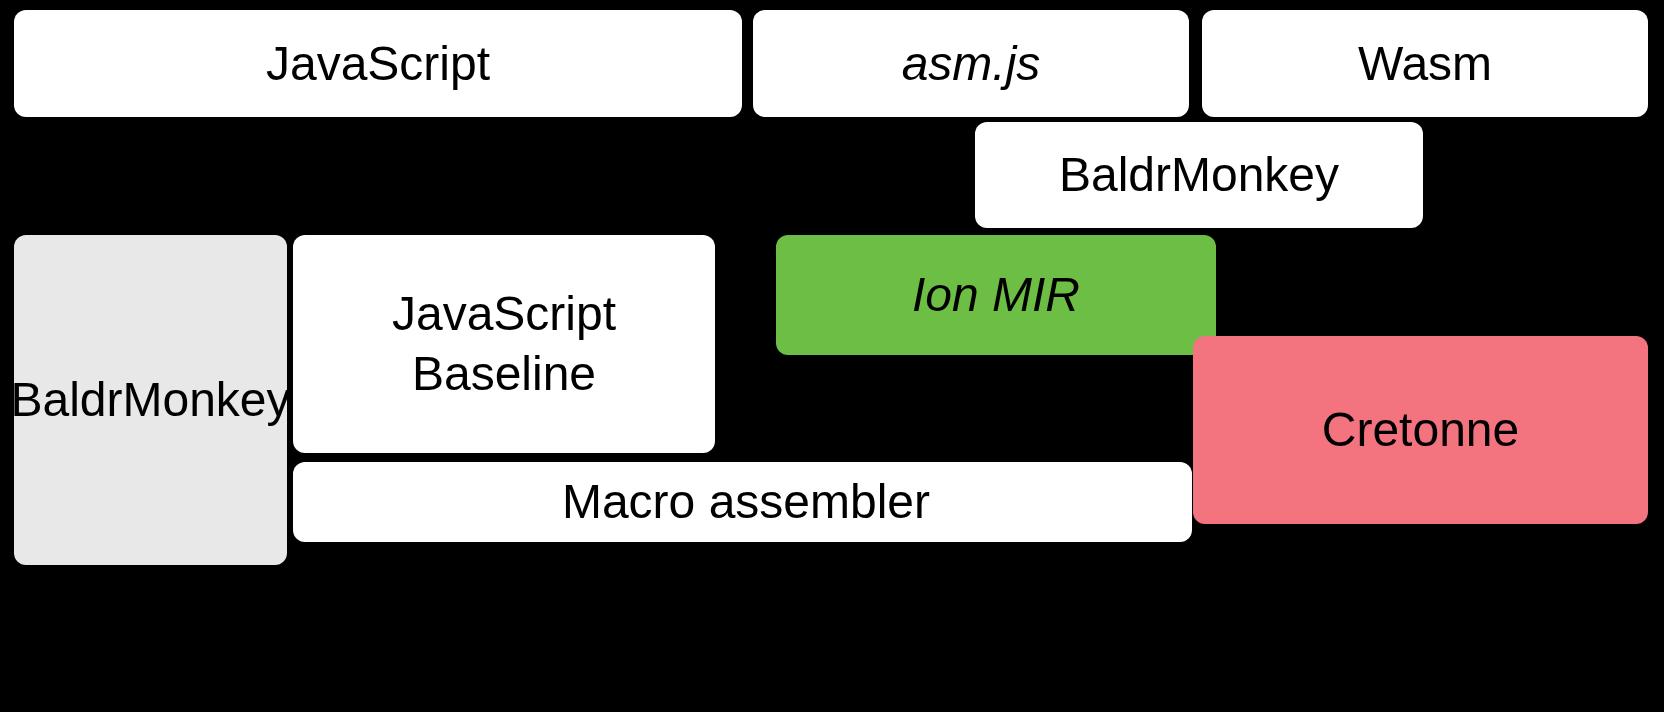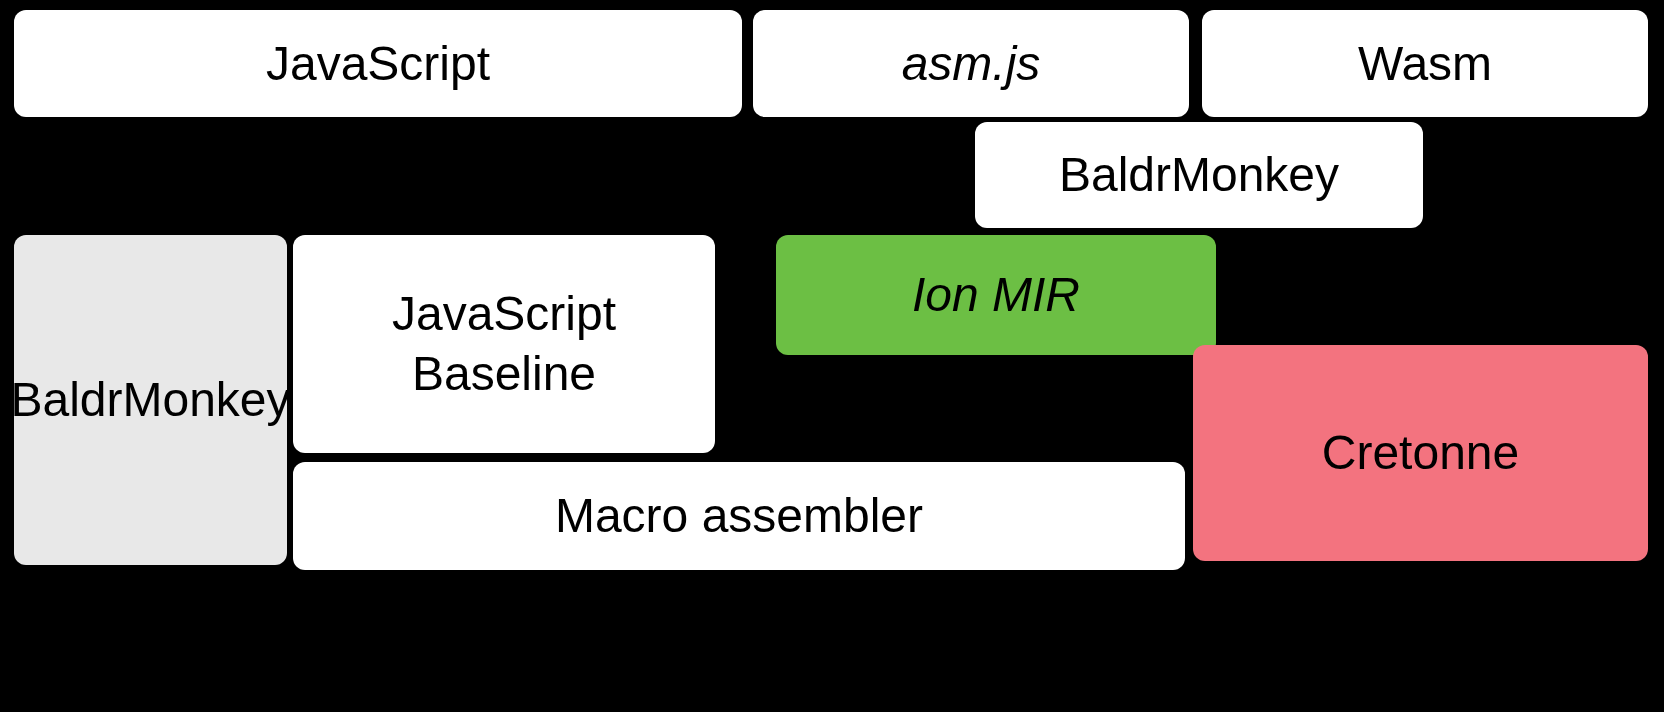--- a/index.html
+++ b/index.html
@@ -34,22 +34,22 @@
 
   .n-js       { left: 14px;   top: 10px;  width: 728px;  height: 107px; }
   .n-asmjs    { left: 753px;  top: 10px;  width: 436px;  height: 107px; font-style: italic; }
   .n-wasm     { left: 1202px; top: 10px;  width: 446px;  height: 107px; }
   .n-bytecode { left: 14px;   top: 122px; width: 954px;  height: 106px; }
   .n-baldr    { left: 975px;  top: 122px; width: 448px;  height: 106px; }
   .n-interp   { left: 14px;   top: 235px; width: 273px;  height: 330px; }
   .n-baseline { left: 293px;  top: 235px; width: 422px;  height: 218px; }
   .n-mir      { left: 776px;  top: 235px; width: 440px;  height: 120px; font-style: italic; }
   .n-lir      { left: 745px;  top: 352px; width: 440px;  height: 103px; }
-  .n-cretonne { left: 1193px; top: 345px; width: 455px;  height: 216px; }
-  .n-macro    { left: 293px;  top: 462px; width: 892px;  height: 108px; }
+  .n-cretonne { left: 1193px; top: 336px; width: 455px;  height: 188px; }
+  .n-macro    { left: 293px;  top: 462px; width: 892px;  height: 80px; padding-left: 7px; }
   .n-native   { left: 293px;  top: 572px; width: 1355px; height: 108px; }
 </style>
 </head>
 <body>
 
 <div class="canvas">
   <div class="node fill-white n-js">JavaScript</div>
   <div class="node fill-white n-asmjs">asm.js</div>
   <div class="node fill-white n-wasm">Wasm</div>
   <div class="node fill-white n-baldr">BaldrMonkey</div>

